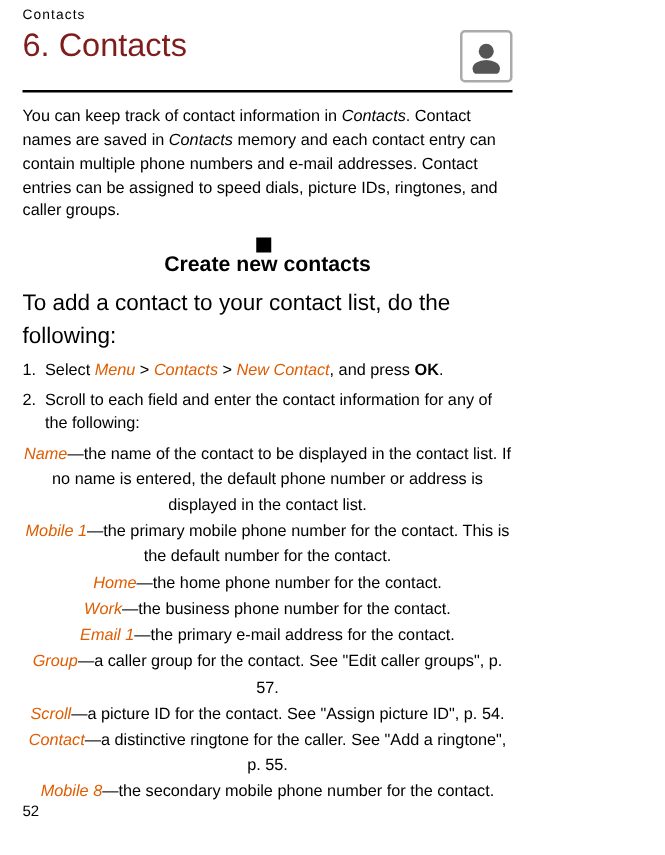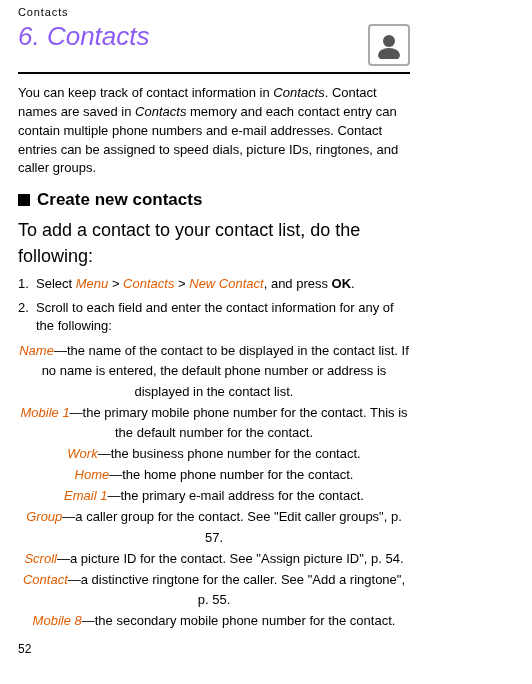--- a/index.html
+++ b/index.html
@@ -36,24 +36,23 @@
     .header-row {
       display: flex;
       align-items: flex-start;
       padding: 2px 18px 0 18px;
       justify-content: space-between;
     }
 
     .page-title {
       font-size: 26px;
       font-weight: normal;
-      color: #8b5cf6;
+      color: #7f1d1d;
       font-family: Arial, Helvetica, sans-serif;
       line-height: 1.1;
-      font-style: italic;
     }
 
     .contact-icon {
       width: 42px;
       height: 42px;
       border: 2px solid #aaa;
       border-radius: 4px;
       display: flex;
       align-items: center;
       justify-content: center;
@@ -81,20 +80,21 @@
     .italic-link {
       font-style: italic;
       color: #000;
     }
 
     .section-heading {
       display: flex;
       align-items: center;
       margin-bottom: 6px;
       margin-top: 4px;
+      flex-direction: column;
     }
 
     .section-heading-square {
       width: 12px;
       height: 12px;
       background: #000;
       margin-right: 7px;
       flex-shrink: 0;
     }
 
@@ -214,24 +214,24 @@
         <span class="item-text">Scroll to each field and enter the contact information for any of the following:</span>
       </li>
     </ol>
 
     <div class="field-list">
 
       <div class="field-item"><span class="field-name">Name</span>—the name of the contact to be displayed in the contact list. If no name is entered, the default phone number or address is displayed in the contact list.</div>
 
       <div class="field-item"><span class="field-name">Mobile 1</span>—the primary mobile phone number for the contact. This is the default number for the contact.</div>
 
+      <div class="field-item"><span class="field-name">Home</span>—the home phone number for the contact.</div>
+
       <div class="field-item"><span class="field-name">Work</span>—the business phone number for the contact.</div>
 
-      <div class="field-item"><span class="field-name">Home</span>—the home phone number for the contact.</div>
-
       <div class="field-item"><span class="field-name">Email 1</span>—the primary e-mail address for the contact.</div>
 
       <div class="field-item"><span class="field-name">Group</span>—a caller group for the contact. See "Edit caller groups", p. 57.</div>
 
       <div class="field-item"><span class="field-name">Scroll</span>—a picture ID for the contact. See "Assign picture ID", p. 54.</div>
 
       <div class="field-item"><span class="field-name">Contact</span>—a distinctive ringtone for the caller. See "Add a ringtone", p. 55.</div>
 
       <div class="field-item"><span class="field-name">Mobile 8</span>—the secondary mobile phone number for the contact.</div>
 

